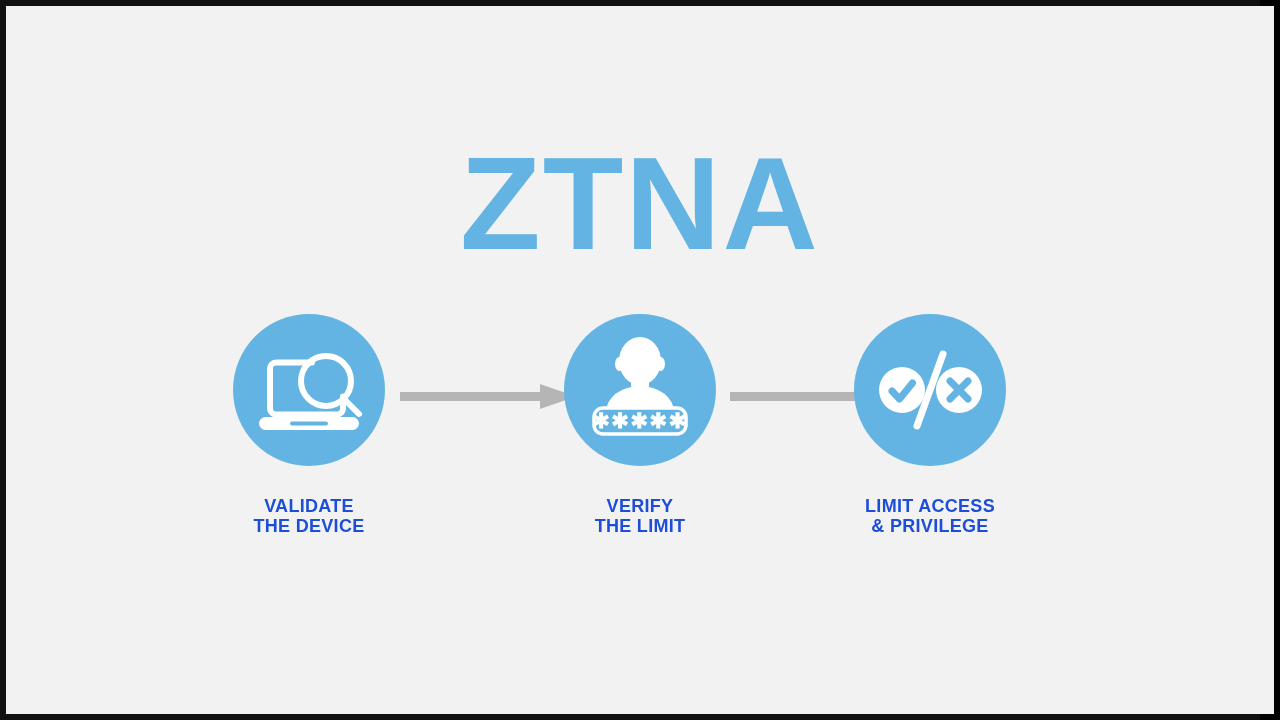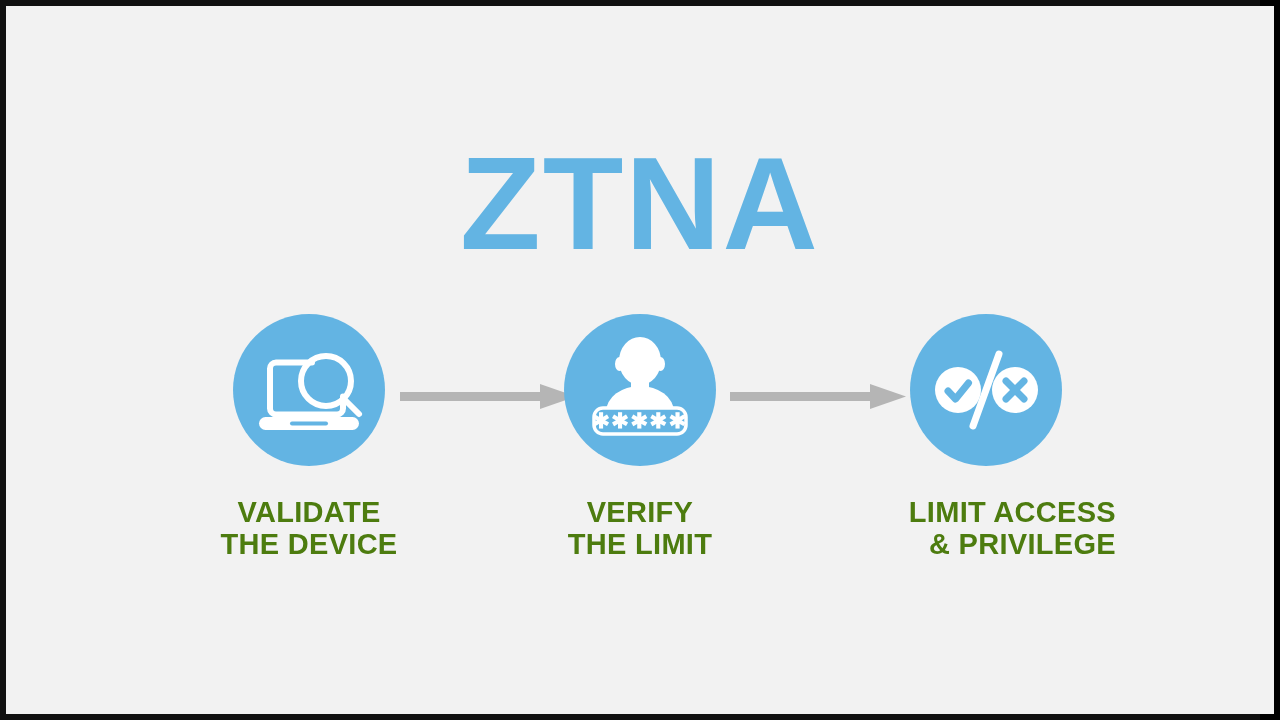--- a/index.html
+++ b/index.html
@@ -49,46 +49,46 @@
 
   
   .step {
     position: absolute;
     top: 308px;
     width: 260px;
     text-align: center;
   }
   #step-1 { left: 173px; }
   #step-2 { left: 504px; }
-  #step-3 { left: 850px; text-align: right; }
+  #step-3 { left: 794px; }
 
   .circle {
     position: relative;
     width: 152px;
     height: 152px;
     margin: 0 auto;
     border-radius: 50%;
     background: #63b4e3;
   }
   .circle svg {
     position: absolute;
     left: 0;
     top: 0;
     width: 152px;
     height: 152px;
     display: block;
   }
 
   .step-label {
     margin-top: 30px;
-    font-size: 29px;
+    font-size: 18px;
     font-weight: 700;
     line-height: 1.12;
     letter-spacing: 0.3px;
-    color: #4d7c0f;
+    color: #1d4ed8;
     white-space: pre-line;
     user-select: none;
   }
 
   
   .arrow {
     position: absolute;
     top: 374px;
     width: 176px;
     height: 34px;

